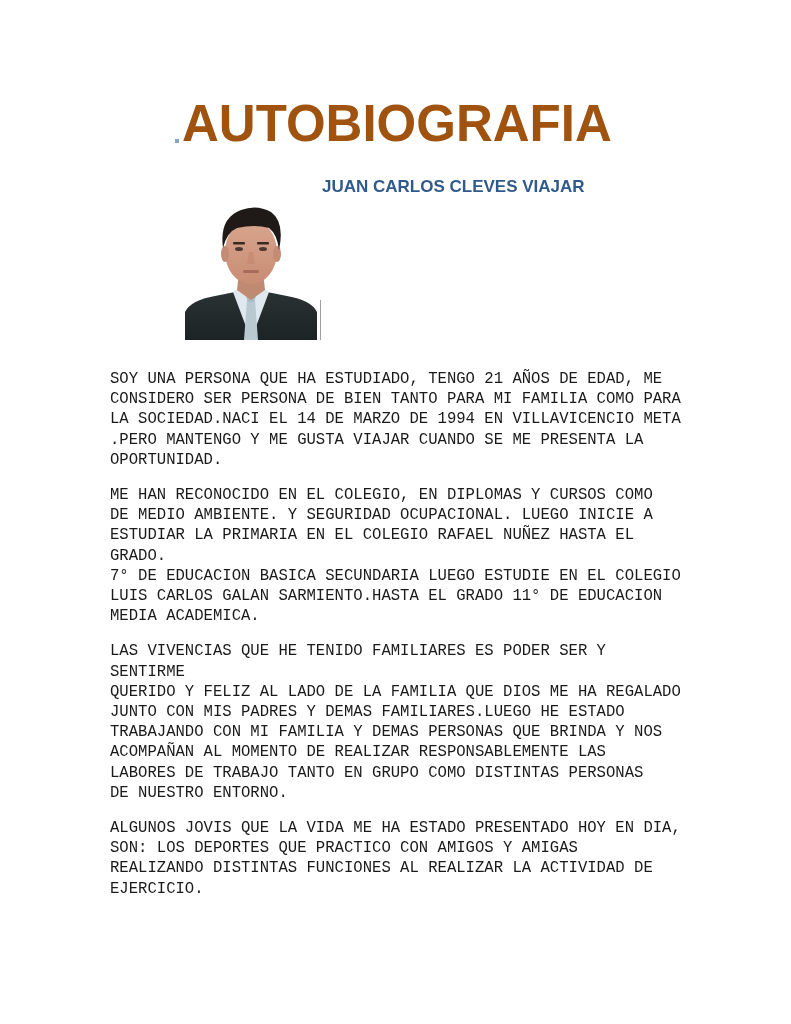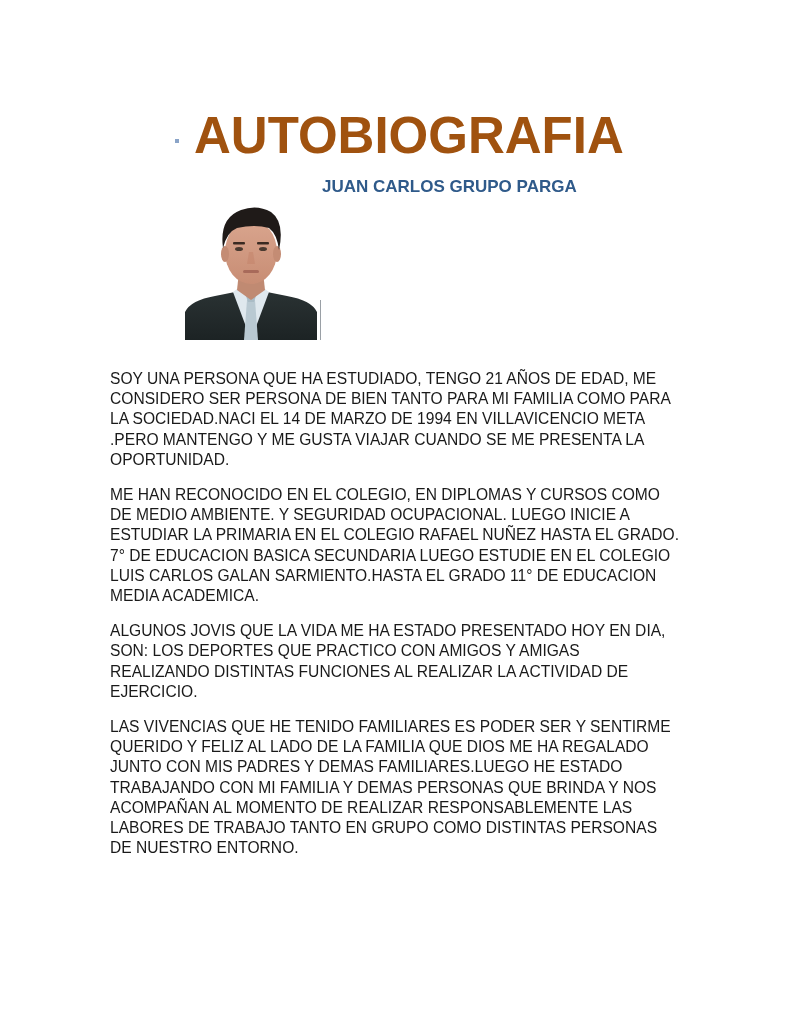--- a/index.html
+++ b/index.html
@@ -16,21 +16,21 @@
     }
     .title {
       position: absolute;
       left: 178px;
       top: 90px;
       font-size: 51px;
       font-weight: bold;
       color: #a0520f;
       letter-spacing: 0px;
       line-height: 60px;
-      margin: 16px;
+      margin: 4px;
     }
     .anchor-dot {
       position: absolute;
       left: 175px;
       top: 139px;
       width: 4px;
       height: 4px;
       background: #8aa4c8;
     }
     .author {
@@ -65,29 +65,30 @@
       top: 369px;
       width: 572px;
       font-size: 15.6px;
       line-height: 20.2px;
       color: #1a1a1a;
       text-transform: uppercase;
     }
     .body-text p {
       margin: 0 0 15px 0;
       white-space: pre-line;
+      font-family: Liberation Mono, monospace;
     }
   </style>
 </head>
 <body>
 
 <h1 class="title">AUTOBIOGRAFIA</h1>
 <div class="anchor-dot"></div>
 
-<h2 class="author">JUAN CARLOS GRUPO PARGA</h2>
+<h2 class="author">JUAN CARLOS CLEVES VIAJAR</h2>
 
 <div class="photo">
   <svg width="132" height="140" viewBox="0 0 132 140" xmlns="http://www.w3.org/2000/svg">
     <defs>
       <linearGradient id="skin" x1="0" y1="0" x2="0" y2="1">
         <stop offset="0" stop-color="#d9a58e"></stop>
         <stop offset="1" stop-color="#c88d74"></stop>
       </linearGradient>
       <linearGradient id="suit" x1="0" y1="0" x2="0" y2="1">
         <stop offset="0" stop-color="#2a3233"></stop>
@@ -130,24 +131,24 @@
 CONSIDERO SER PERSONA DE BIEN TANTO PARA MI FAMILIA COMO PARA
 LA SOCIEDAD.NACI EL 14 DE MARZO DE 1994 EN VILLAVICENCIO META
 .PERO MANTENGO Y ME GUSTA  VIAJAR CUANDO SE ME PRESENTA LA
 OPORTUNIDAD.</p>
   <p>ME  HAN RECONOCIDO EN EL COLEGIO, EN DIPLOMAS Y CURSOS COMO
 DE MEDIO AMBIENTE. Y SEGURIDAD OCUPACIONAL. LUEGO INICIE A
 ESTUDIAR LA PRIMARIA EN EL COLEGIO RAFAEL NUÑEZ HASTA EL GRADO.
 7° DE EDUCACION BASICA SECUNDARIA LUEGO ESTUDIE EN EL COLEGIO
 LUIS CARLOS GALAN SARMIENTO.HASTA EL GRADO 11° DE EDUCACION
 MEDIA ACADEMICA.</p>
-  <p>ALGUNOS JOVIS QUE LA VIDA ME HA ESTADO PRESENTADO  HOY EN DIA,
-SON: LOS DEPORTES QUE PRACTICO CON AMIGOS  Y AMIGAS
-REALIZANDO DISTINTAS FUNCIONES AL REALIZAR LA ACTIVIDAD DE
-EJERCICIO.</p>
   <p>LAS VIVENCIAS QUE HE TENIDO FAMILIARES ES PODER SER Y SENTIRME
 QUERIDO Y FELIZ AL LADO DE LA FAMILIA QUE DIOS ME HA REGALADO
 JUNTO CON MIS PADRES Y DEMAS FAMILIARES.LUEGO HE ESTADO
 TRABAJANDO CON MI FAMILIA Y DEMAS PERSONAS QUE BRINDA Y NOS
 ACOMPAÑAN AL MOMENTO DE REALIZAR RESPONSABLEMENTE LAS
 LABORES DE TRABAJO TANTO EN GRUPO  COMO DISTINTAS PERSONAS
 DE NUESTRO ENTORNO.</p>
+  <p>ALGUNOS JOVIS QUE LA VIDA ME HA ESTADO PRESENTADO  HOY EN DIA,
+SON: LOS DEPORTES QUE PRACTICO CON AMIGOS  Y AMIGAS
+REALIZANDO DISTINTAS FUNCIONES AL REALIZAR LA ACTIVIDAD DE
+EJERCICIO.</p>
 </div>
 
 </body></html>

